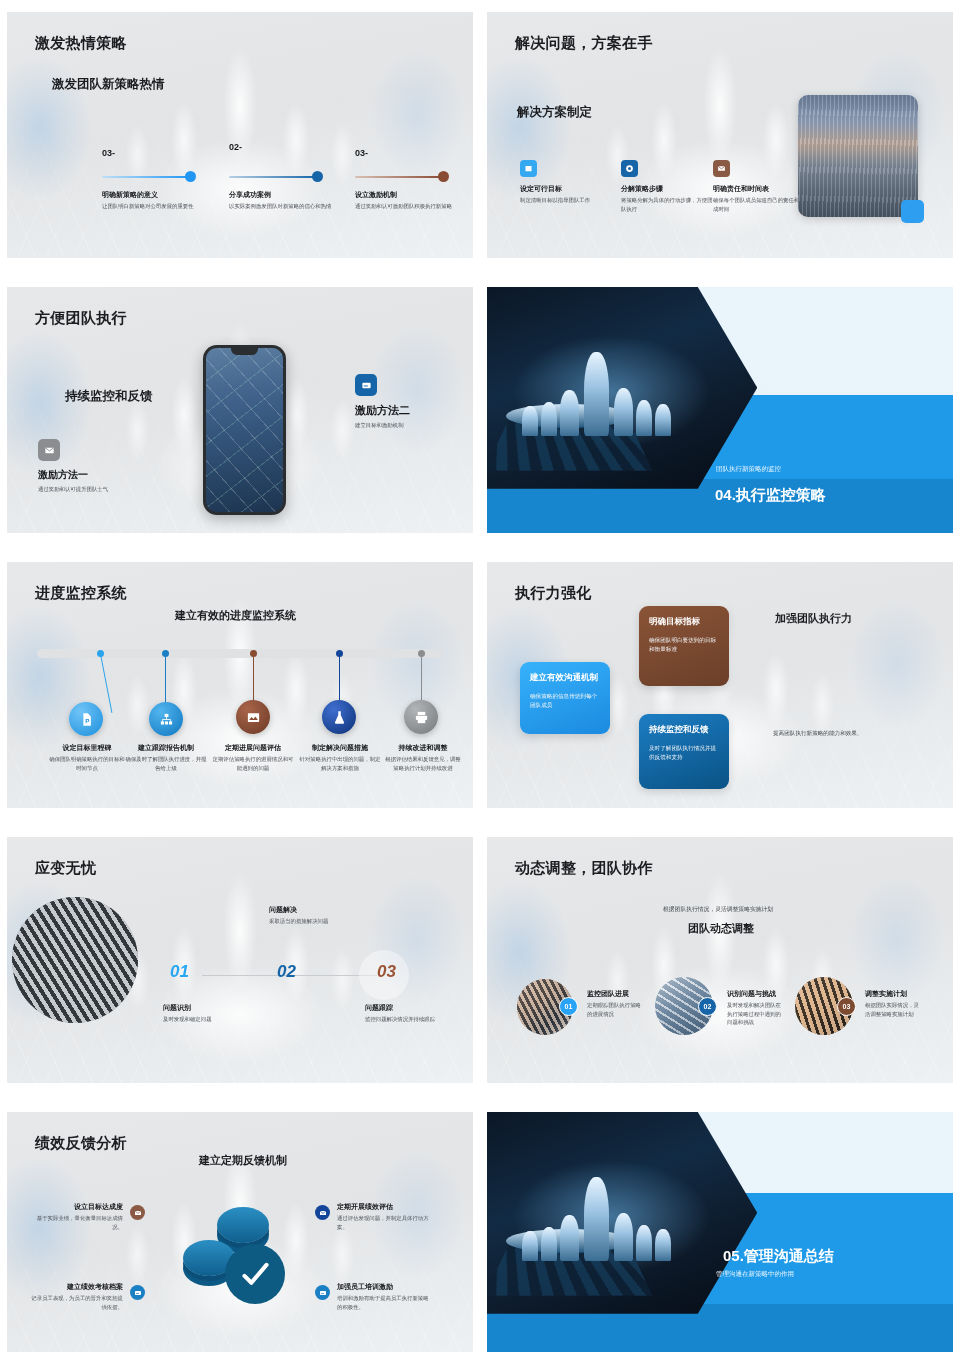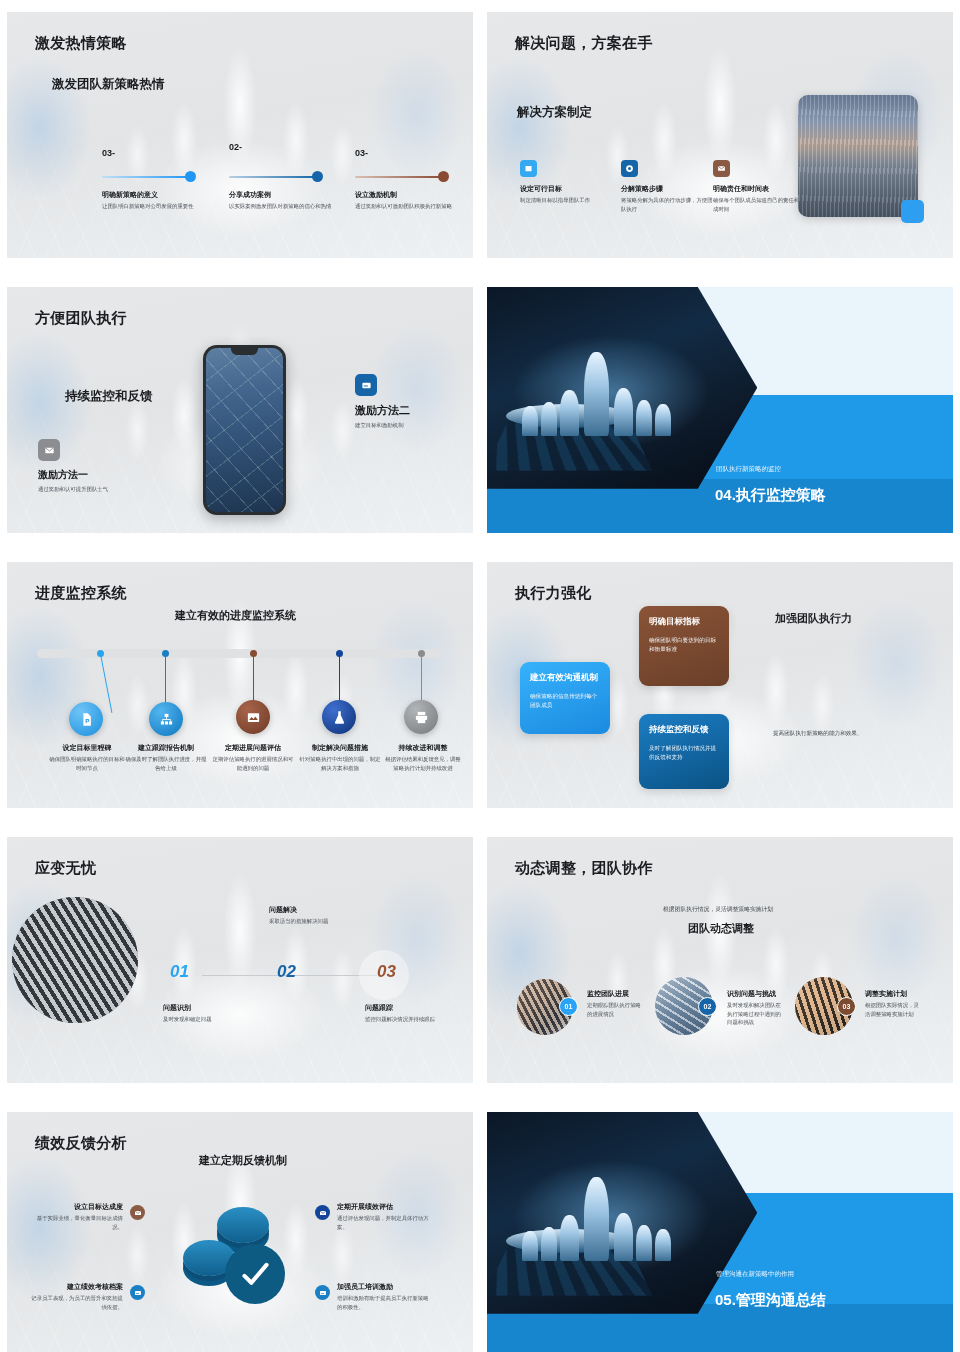--- a/index.html
+++ b/index.html
@@ -521,17 +521,17 @@
       <div class="board"></div>
       <div class="plate"></div>
       <div class="cp" style="left:20%;width:6%;height:17%;"></div>
       <div class="cp" style="left:27%;width:7%;height:23%;"></div>
       <div class="cp" style="left:36%;width:9%;height:42%;border-radius:45% 45% 8% 8%;"></div>
       <div class="cp" style="left:47%;width:7%;height:24%;"></div>
       <div class="cp" style="left:55%;width:6%;height:18%;"></div>
       <div class="cp" style="left:13%;width:6%;height:15%;"></div>
       <div class="cp" style="left:62%;width:6%;height:16%;"></div>
     </div>
-    <div class="sec-title" style="left:228px;top:135px;margin-top:44px;">05.管理沟通总结</div>
+    <div class="sec-title" style="left:236px;top:135px;">05.管理沟通总结</div>
     <div class="sec-sub" style="left:229px;top:158px;">管理沟通在新策略中的作用</div>
   </div>
 
 </div>
 
 </body></html>

